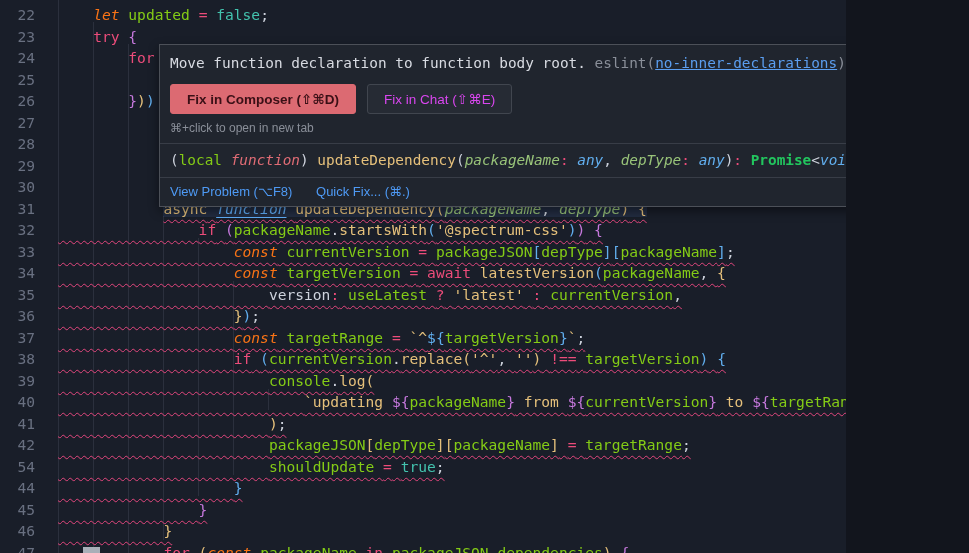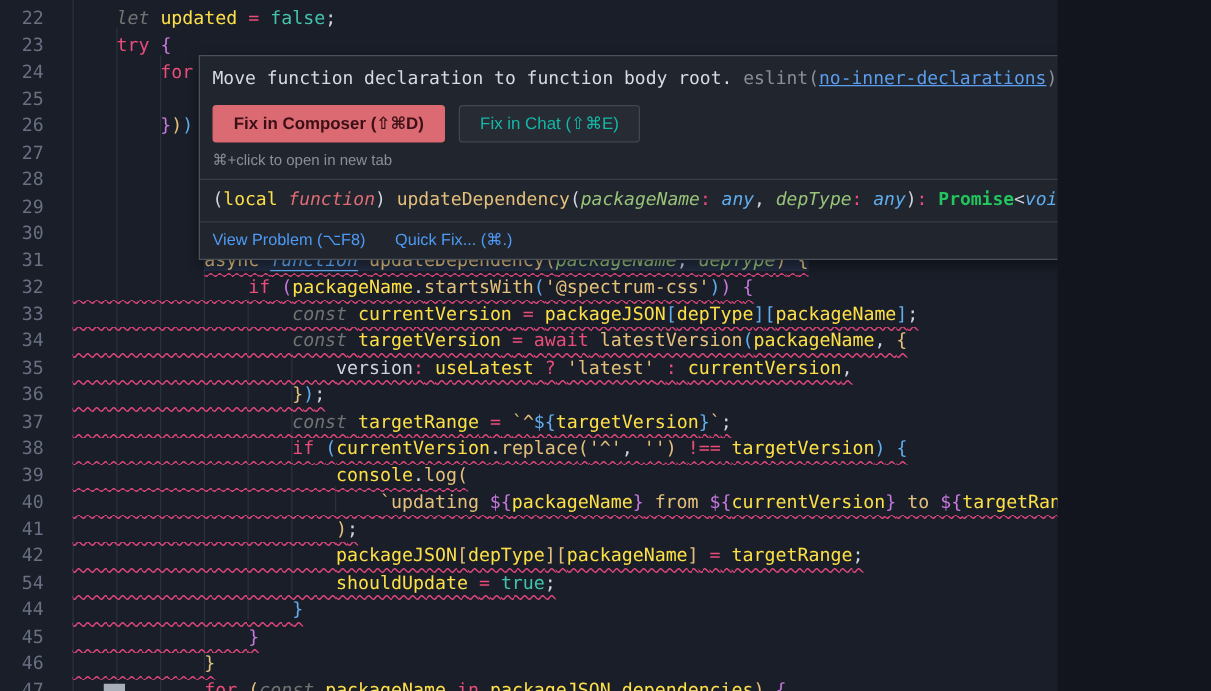--- a/index.html
+++ b/index.html
@@ -13,25 +13,25 @@
   .guide{position:absolute;width:1px;background:#2b303d;}
   .lines{position:relative;z-index:1;padding-top:4px;}
   .row{display:flex;height:21.5px;white-space:pre;}
   .ln{
     flex:0 0 58px;box-sizing:border-box;padding-right:23px;
     text-align:right;color:#697081;user-select:none;
   }
   .codetxt{white-space:pre;}
   
   .k{color:#ec4c7a;}
-  .s{color:#737373;font-style:italic;}
+  .s{color:#f97316;font-style:italic;}
   .fn{color:#61affa;font-style:italic;text-decoration:underline;text-underline-offset:3px;}
   .y{color:#e5c07b;}
   .g{color:#98c379;font-style:italic;}
-  .v{color:#fde047;}
+  .v{color:#84cc16;}
   .d{color:#ced3dd;}
   .t{color:#43c3ae;}
   .b1{color:#e5c07b;}
   .b2{color:#c678dd;}
   .b3{color:#61aeee;}
   .ws{color:#ced3dd;}
   
   .sq{
     text-decoration-line:underline;
     text-decoration-style:wavy;
@@ -49,21 +49,21 @@
     color:#d6d9e0;
   }
   .tt-title{padding:8px 10px 2px 10px;font-size:14.4px;white-space:pre;}
   .tt-title .main{color:#d8dbe2;}
   .tt-title .dim{color:#8a8f99;}
   .tt-title .lnk{color:#5b9ef0;text-decoration:underline;cursor:pointer;}
   .tt-buttons{display:flex;gap:11px;padding:7px 10px 0 10px;
     font-family:"Liberation Sans","DejaVu Sans",sans-serif;font-size:13.5px;line-height:normal;}
   .btn{border-radius:3px;padding:6px 16px;cursor:pointer;}
   .btn-primary{background:#dc6a72;color:#3a1016;font-weight:bold;border:1px solid #dc6a72;}
-  .btn-secondary{background:#262b34;color:#14b8a6;border:1px solid #41464f;}
+  .btn-secondary{background:#262b34;color:#d946ef;border:1px solid #41464f;}
   .tt-hint{padding:7px 10px 8px 10px;color:#8a8f99;
     font-family:"Liberation Sans","DejaVu Sans",sans-serif;font-size:12px;line-height:normal;}
   .tt-div{height:1px;background:#383d47;}
   .tt-sig{padding:6px 10px;font-size:14.4px;white-space:pre;overflow:hidden;}
   .ki{color:#e06c75;font-style:italic;}
   .bi{color:#61aeee;font-style:italic;}
   .wb{color:#22c55e;font-weight:bold;}
   .tt-actions{padding:6px 10px 7px 10px;
     font-family:"Liberation Sans","DejaVu Sans",sans-serif;font-size:13px;line-height:normal;}
   .tt-actions .act{color:#4e9af5;cursor:pointer;margin-right:20px;}

